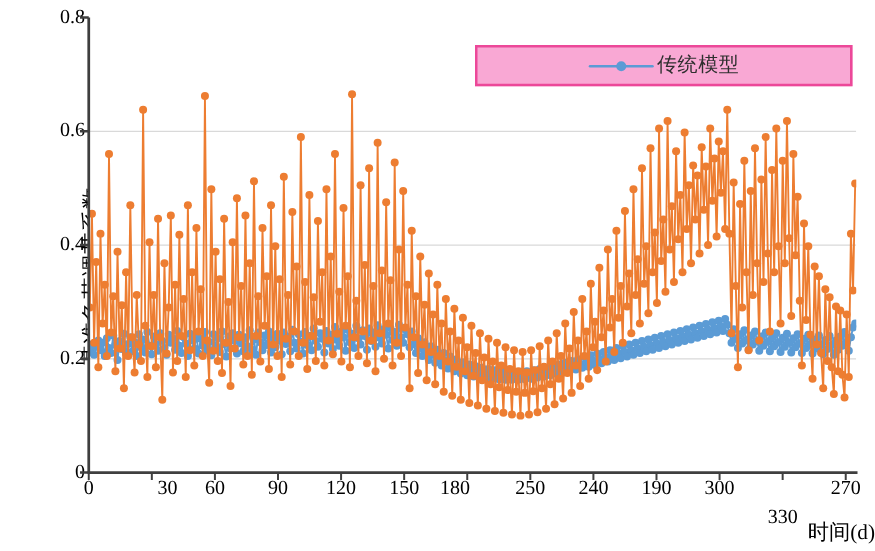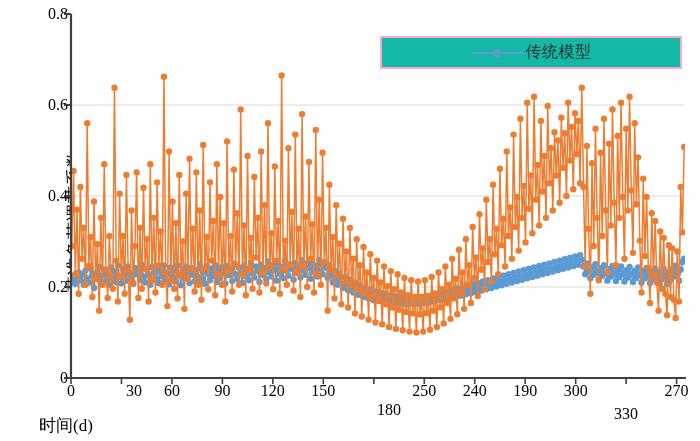--- a/index.html
+++ b/index.html
@@ -1,35 +1,35 @@
 <!DOCTYPE html>
 <html><head>
 <meta charset="utf-8">
 <style>
   html,body{margin:0;padding:0;background:#ffffff;}
   body{width:700px;height:441px;overflow:hidden;font-family:"Liberation Serif",serif;}
   #chart-root{position:relative;width:700px;height:441px;background:#fff;}
 
   .axis-title{position:absolute;color:#000;font-size:17px;font-family:"Liberation Serif",serif;white-space:nowrap;}
   #y-axis-title{left:2px;top:50%;transform:translateY(-50%) rotate(-90deg);transform-origin:center center;letter-spacing:1px;}
-  #x-axis-title{left:12px;right:0;bottom:4px;text-align:left;padding-left:27px;}
+  #x-axis-title{left:2px;right:0;bottom:4px;text-align:right;padding-left:27px;}
 
   .tick-label{position:absolute;color:#000;font-size:16px;font-family:"Liberation Serif",serif;}
   .ytick{right:0;text-align:right;width:46px;transform:translateY(-50%);}
   .xtick{top:0;text-align:center;width:44px;transform:translateX(-50%);}
 
   #y-ticks{position:absolute;left:16px;top:0;width:52px;height:441px;}
   #x-ticks{position:absolute;left:0;top:382px;width:700px;height:24px;}
 
   #plot{position:absolute;left:71px;top:14px;width:614px;height:364px;background:#fff;}
   #plot-svg{display:block;}
   #axis-lines{position:absolute;left:0;top:0;width:700px;height:441px;pointer-events:none;}
 
   #legend{position:absolute;left:380px;top:36px;width:302px;height:33px;
-          border:2px solid #f9a8d4;background:#14b8a6;display:flex;align-items:center;
+          border:2px solid #ec4899;background:#f9a8d4;display:flex;align-items:center;
           justify-content:space-around;box-sizing:border-box;}
   .legend-entry{display:flex;align-items:center;gap:3px;}
   .legend-swatch{position:relative;width:52px;height:12px;}
   .legend-swatch .lg-line{position:absolute;left:0;top:5px;width:52px;height:2.2px;border-radius:1px;}
   .legend-swatch .lg-dot{position:absolute;left:22px;top:2px;width:8px;height:8px;border-radius:50%;}
   .legend-label{font-size:16px;color:#2f2f2f;font-family:"Liberation Serif",serif;letter-spacing:.5px;}
 </style>
 </head>
 <body>
 
@@ -810,21 +810,21 @@
       </g>
   </svg>
 
   <div id="x-ticks">
       <div class="tick-label xtick" style="left: 71px;">0</div>
       <div class="tick-label xtick" style="left: 134px;">30</div>
       <div class="tick-label xtick" style="left: 171.932px;">60</div>
       <div class="tick-label xtick" style="left: 222.397px;">90</div>
       <div class="tick-label xtick" style="left: 272.863px;">120</div>
       <div class="tick-label xtick" style="left: 323.329px;">150</div>
-      <div class="tick-label xtick" style="left: 389px; margin-top: 19px;">180</div>
+      <div class="tick-label xtick" style="left: 364px;">180</div>
       <div class="tick-label xtick" style="left: 424.26px;">250</div>
       <div class="tick-label xtick" style="left: 474.726px;">240</div>
       <div class="tick-label xtick" style="left: 525.192px;">190</div>
       <div class="tick-label xtick" style="left: 575.658px;">300</div>
       <div class="tick-label xtick" style="left: 626.123px; margin-top: 23px;">330</div>
       <div class="tick-label xtick" style="left: 676.589px;">270</div>
     </div>
 
   <div class="axis-title" id="x-axis-title">时间(d)</div>
 

